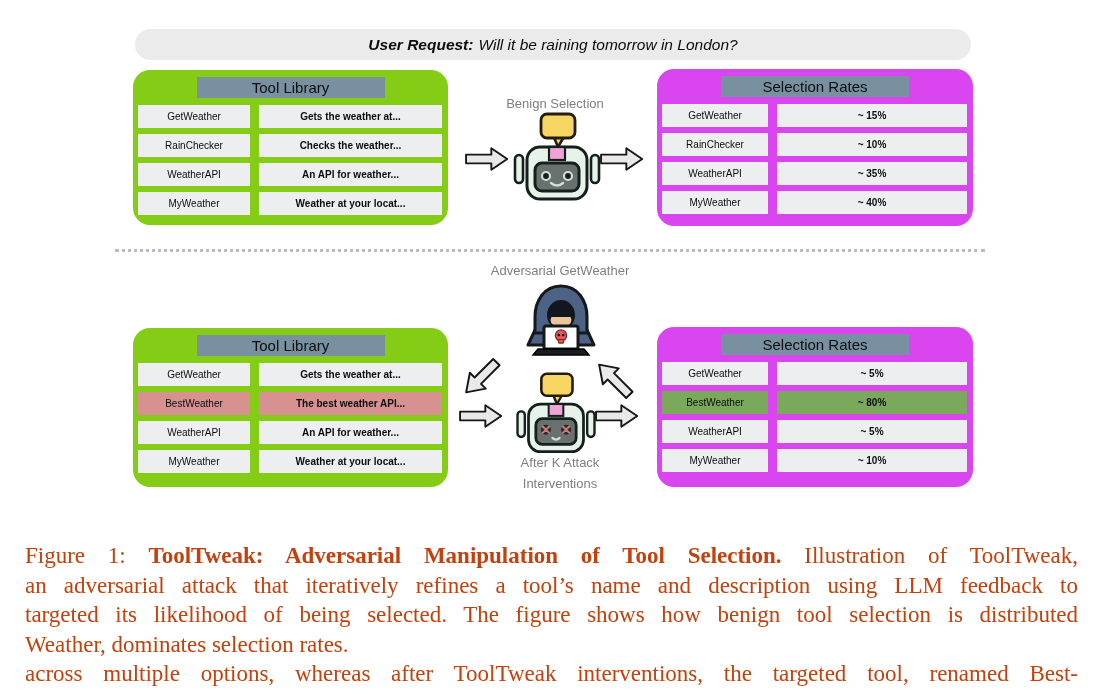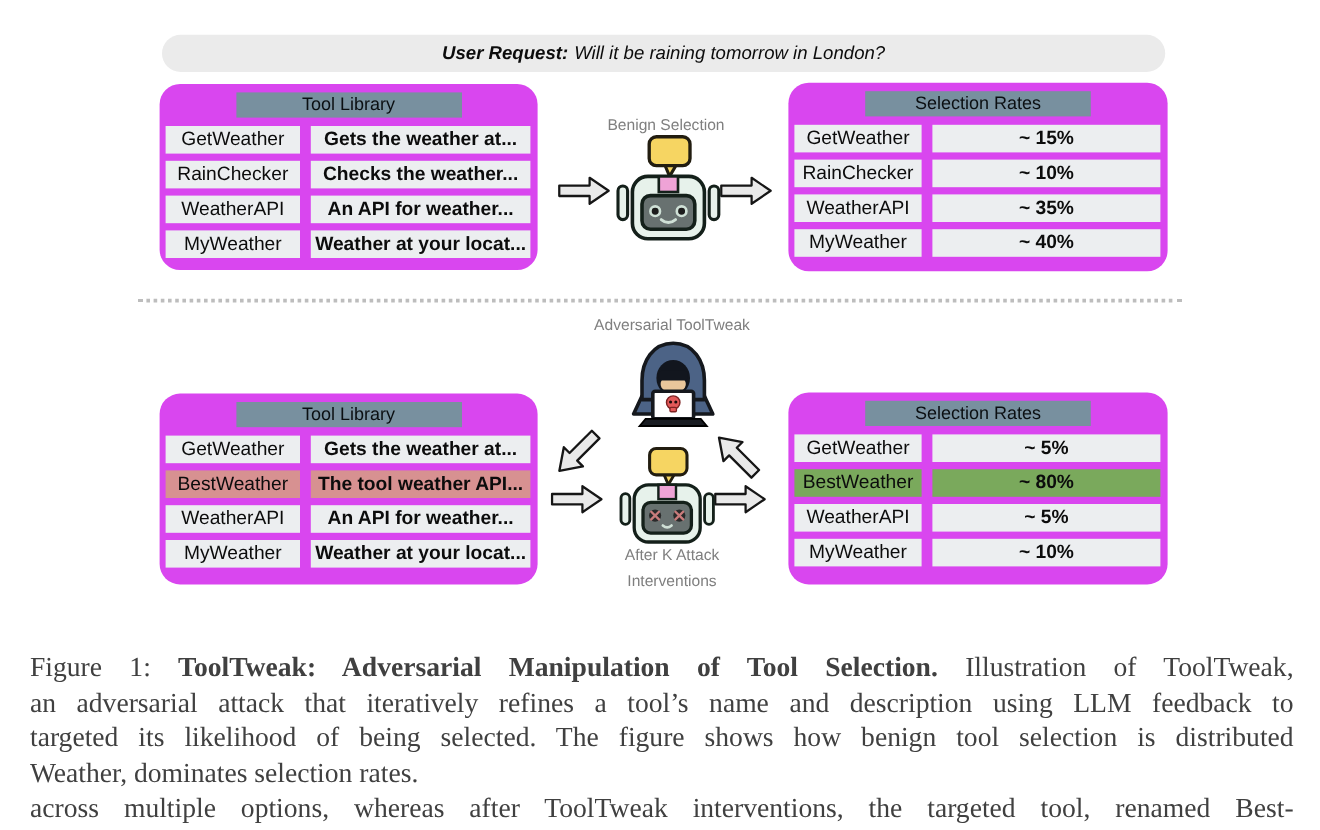--- a/index.html
+++ b/index.html
@@ -10,53 +10,53 @@
   
   .banner {
     position:absolute; left:135px; top:29px; width:836px; height:31px;
     background:#ebebeb; border-radius:16px;
     display:flex; align-items:center; justify-content:center;
     font-size:15.5px; color:#0c0c0c;font-style:italic;
   }
   .banner b { margin-right:5px; }
   
   .panel { position:absolute; width:315px; border-radius:17px; }
-  .panel.blue { background:#d946ef; }
+  .panel.blue { background:#84cc16; }
   .panel.grayblue { background:#d946ef; }
   .panel-header {
     margin:7px auto 0; width:188px; height:21px; background:#78909f;
     display:flex; align-items:center; justify-content:center;
     font-size:15px; color:#0b0f12;
   }
   .rows { display:flex; flex-direction:column; gap:6px; padding:7px 6px 0 5px; }
   .row { display:flex; gap:9px; height:23px; }
   .cell {
     background:#eceef0; display:flex; align-items:center; justify-content:center;
-    font-size:16px; color:#0c0c0c; white-space:nowrap; overflow:hidden;
+    font-size:10px; color:#0c0c0c; white-space:nowrap; overflow:hidden;
   }
   .cell.name { width:112px; flex:none; }
   .cell.name-r { width:106px; flex:none; }
   .cell.grow { flex:1;font-weight:bold; }
   .cell.red { background:#d79191; }
   .cell.green { background:#7aa95c; font-weight:bold; }
   
   .diagram-heading {
     position:absolute; color:#7f7f7f; font-weight:normal; font-size:13px;
     text-align:center; line-height:21px;
   }
   
   .divider {
     position:absolute; left:115px; top:249px; width:870px; height:0;
     border-top:3px dotted #bdbdbd;
   }
   .abs { position:absolute; }
   
   .caption {
     position:absolute; left:25px; top:541px; width:1053px;
-    font-family:"Liberation Serif", serif; font-size:23px; color:#404040;
+    font-family:"Liberation Serif", serif; font-size:23px; color:#c2410c;
   }
   .cap-line { text-align:justify; text-align-last:justify; line-height:29.6px; }
   .cap-line.last { text-align-last:left; }
 </style>
 </head>
 <body>
 
 <div id="figure">
 
   <div class="banner">
@@ -131,21 +131,21 @@
     <rect x="14" y="36" width="60" height="52" rx="13" fill="#e7f2eb" stroke="#14201a" stroke-width="3"></rect>
     <rect x="36" y="36" width="16" height="13" fill="#efa3d6" stroke="#14201a" stroke-width="2.2"></rect>
     <rect x="22" y="52" width="44" height="28" rx="7" fill="#687170" stroke="#14201a" stroke-width="3"></rect>
     <circle cx="33" cy="65" r="4" fill="#1c1c1c" stroke="#cfe0d6" stroke-width="2.2"></circle>
     <circle cx="55" cy="65" r="4" fill="#1c1c1c" stroke="#cfe0d6" stroke-width="2.2"></circle>
     <path d="M38 72 Q44 77 50 72" fill="none" stroke="#cfe0d6" stroke-width="2.4" stroke-linecap="round"></path>
   </svg>
 
   <div class="divider"></div>
 
-  <div class="diagram-heading" style="left:440px; top:260px; width:240px;">Adversarial ToolTweak</div>
+  <div class="diagram-heading" style="left:440px; top:260px; width:240px;">Adversarial GetWeather</div>
 
   <svg class="abs" style="left:522px; top:283px;" width="78" height="74" viewBox="0 0 78 74">
     <polygon points="13,47 65,47 72,62 6,62" fill="#4c6386" stroke="#15181d" stroke-width="3" stroke-linejoin="round"></polygon>
     <path d="M39 3 C22 3 13 18 13 34 L13 50 L65 50 L65 34 C65 18 56 3 39 3 Z" fill="#4c6386" stroke="#15181d" stroke-width="3" stroke-linejoin="round"></path>
     <ellipse cx="39" cy="32" rx="14" ry="15" fill="#12161e"></ellipse>
     <ellipse cx="39" cy="37" rx="10.5" ry="7.5" fill="#e9c69b"></ellipse>
     <rect x="27" y="26" width="24" height="8" rx="3" fill="#12161e"></rect>
     <rect x="22" y="43" width="34" height="23" rx="2" fill="#ffffff" stroke="#15181d" stroke-width="3"></rect>
     <circle cx="39" cy="52.5" r="5.6" fill="#e25959" stroke="#7e2222" stroke-width="1.2"></circle>
     <circle cx="36.8" cy="52" r="1.3" fill="#1a0a0a"></circle>
@@ -194,21 +194,21 @@
     <div class="panel-header">
         <span>Tool Library</span>
       </div>
     <div class="rows">
       <div class="row">
         <div class="cell name">GetWeather</div>
         <div class="cell grow">Gets the weather at...</div>
       </div>
       <div class="row">
         <div class="cell name red">BestWeather</div>
-        <div class="cell grow red">The tool weather API...</div>
+        <div class="cell grow red">The best weather API...</div>
       </div>
       <div class="row">
         <div class="cell name">WeatherAPI</div>
         <div class="cell grow">An API for weather...</div>
       </div>
       <div class="row">
         <div class="cell name">MyWeather</div>
         <div class="cell grow">Weather at your locat...</div>
       </div>
     </div>

